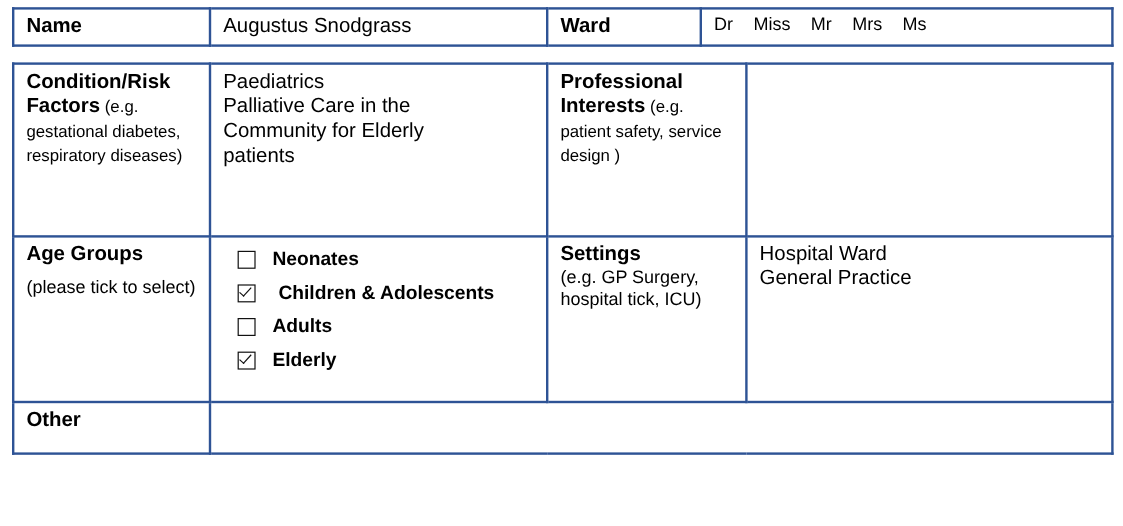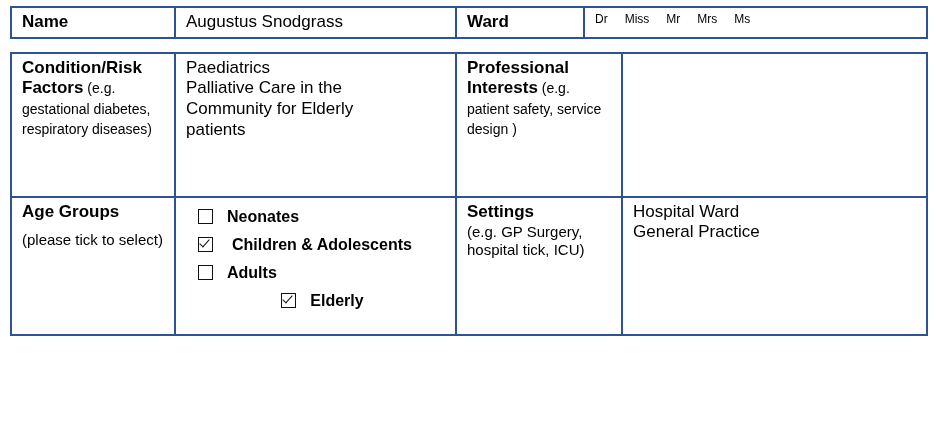--- a/index.html
+++ b/index.html
@@ -60,39 +60,39 @@
   }
   .val-line {
     display: block;
     font-size: 17px;
     line-height: 1.22;
   }
 
   .title-options {
     display: flex;
     gap: 17px;
-    font-size: 12px;
+    font-size: 15px;
   }
   .title-options span {
     display: inline-block;
   }
 
   .checklist {
     margin: 0;
     padding: 0;
     list-style: none;
   }
   .checklist li {
     display: flex;
     align-items: center;
     font-weight: bold;
     font-size: 16px;
     margin: 0 0 9px 0;
   }
-  .checklist li:last-child { margin-bottom: 1px; justify-content: center; }
+  .checklist li:last-child { margin-bottom: 1px; }
   .cbox {
     display: inline-block;
     width: 13px;
     height: 13px;
     border: 1.6px solid #111111;
     margin-right: 14px;
     position: relative;
     flex: 0 0 auto;
     background: #ffffff;
   }
@@ -203,16 +203,24 @@
         <td class="label-cell">
           <span class="lbl-main">Settings</span>
           <span class="lbl-sub-block" style="margin-top:1px">(e.g. GP Surgery, hospital tick, ICU)</span>
         </td>
         <td class="value-cell">
           <span class="val-line">Hospital Ward</span>
           <span class="val-line">General Practice</span>
         </td>
       </tr>
 
+      <tr>
+        <td class="label-cell" style="height:33px">
+          <span class="lbl-main">Other</span>
+        </td>
+        <td class="value-cell" colspan="3">
+          <span class="val-line"></span>
+        </td>
+      </tr>
     </tbody>
   </table>
 
 </div>
 
 </body></html>

